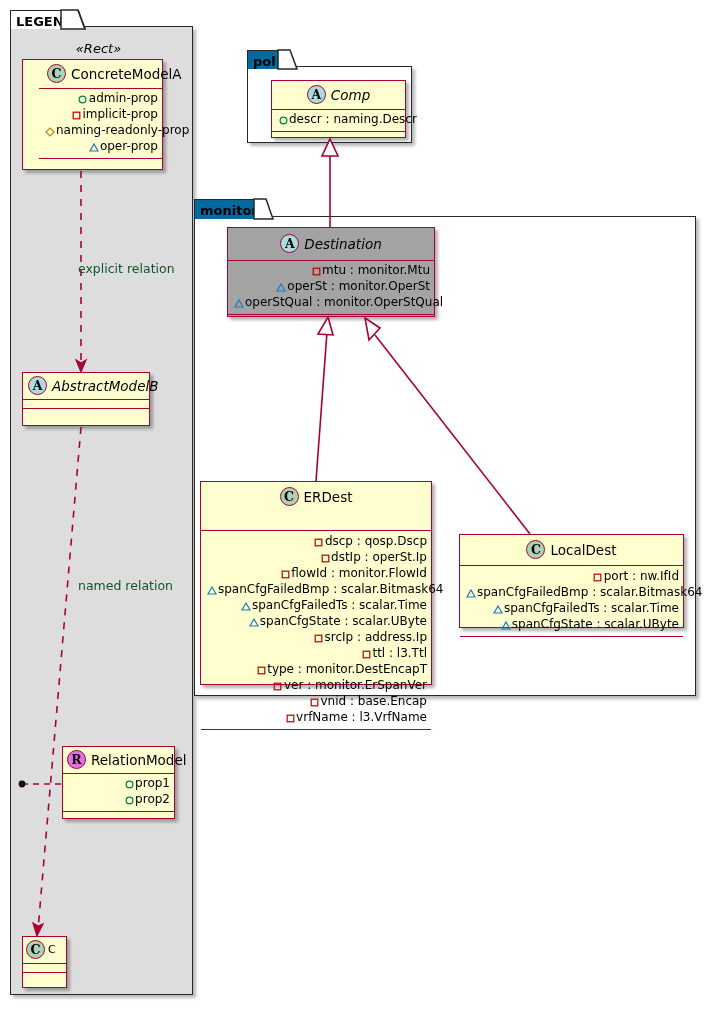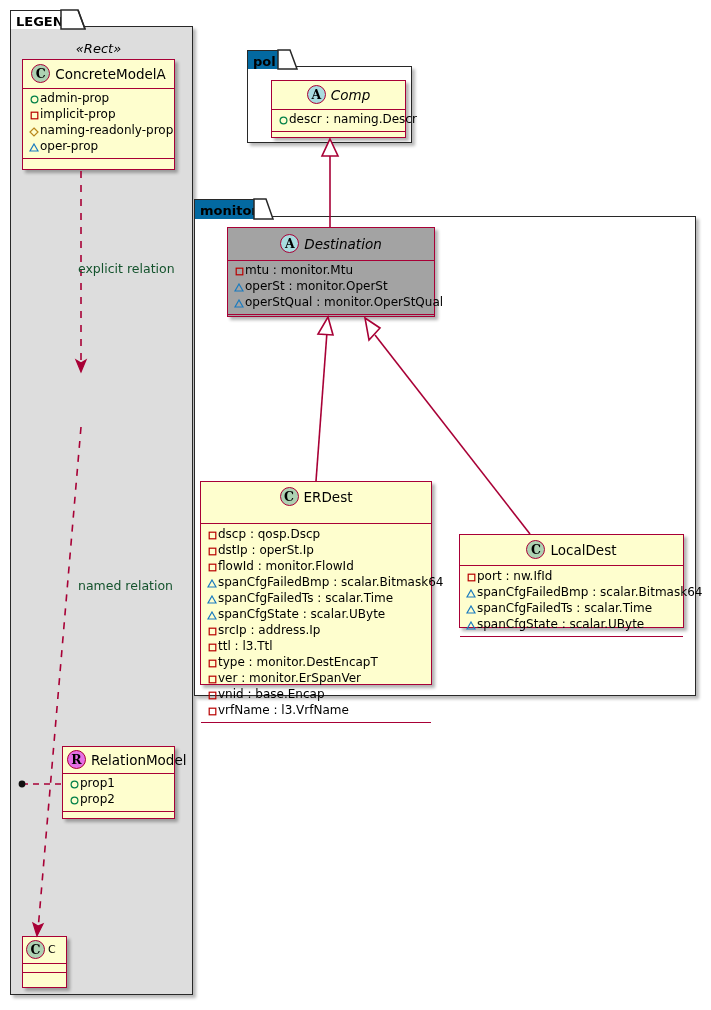--- a/index.html
+++ b/index.html
@@ -76,20 +76,21 @@
     color: #000000;
     white-space: nowrap;
     position: relative;
   }
   .cls .hdr .nm { vertical-align: middle; }
   .cls .hdr .nm.abstract { font-style: italic; }
   .cls .body {
     box-sizing: border-box;
     border-bottom: 1.5px solid #a80036;
     padding: 2px 4px 3px 5px;
+    text-align: right;
   }
   .cls .footer {
     box-sizing: border-box;
     height: 9px;
   }
   .cls .body.empty { height: 9px; padding: 0; }
   .attr {
     font-size: 12px;
     line-height: 15px;
     color: #000000;
@@ -153,41 +154,48 @@
   </div>
 
   <svg class="tab-slant" style="left:60px; top:9px;" width="26" height="22" viewBox="0 0 26 22">
     <path d="M1,1 L18,1 L25,20 L1,20 Z" fill="#ffffff" stroke="#282828" stroke-width="1.5"></path>
     <path d="M18,1 L25,20" stroke="#282828" stroke-width="1.5" fill="none"></path>
     <path d="M1,20 L25,20" stroke="#dddddd" stroke-width="0" fill="none"></path>
   </svg>
 
   <div class="stereotype" style="left:22px; top:41px; width:153px;">«Rect»</div>
 
-  <div class="cls" style="left:22px; top:59px; width:153px; height:111px;">
+  <div class="cls" style="left:22px; top:59px; width:141px; height:111px;padding-left:16px;">
     <div class="hdr">
       <span class="badge c">C</span><span class="nm">ConcreteModelA</span>
     </div>
     <div class="body">
       <span class="attr"><span class="mk"><svg width="9" height="9" viewBox="0 0 9 9">
               <circle cx="4.5" cy="4.5" r="3.4" fill="none" stroke="#038048" stroke-width="1.2"></circle>
             </svg></span><span>admin-prop</span></span>
       <span class="attr"><span class="mk"><svg width="9" height="9" viewBox="0 0 9 9">
               <rect x="1.2" y="1.2" width="6.6" height="6.6" fill="none" stroke="#b80000" stroke-width="1.2"></rect>
             </svg></span><span>implicit-prop</span></span>
       <span class="attr"><span class="mk"><svg width="10" height="10" viewBox="0 0 10 10">
               <path d="M5,1 L9,5 L5,9 L1,5 Z" fill="none" stroke="#b8861b" stroke-width="1.2"></path>
             </svg></span><span>naming-readonly-prop</span></span>
       <span class="attr"><span class="mk"><svg width="10" height="9" viewBox="0 0 10 9">
               <path d="M5,1 L9,8 L1,8 Z" fill="none" stroke="#1a7bbf" stroke-width="1.2"></path>
             </svg></span><span>oper-prop</span></span>
     </div>
     <div class="footer"></div>
   </div>
 
+  <div class="cls" style="left:22px; top:372px; width:128px; height:54px;">
+    <div class="hdr" style="text-align:left; padding:3px 6px 4px 5px;">
+      <span class="badge a">A</span><span class="nm abstract">AbstractModelB</span>
+    </div>
+    <div class="body empty"></div>
+    <div class="footer"></div>
+  </div>
 
   <div class="cls" style="left:62px; top:746px; width:113px; height:73px;">
     <div class="hdr" style="text-align:left; padding:3px 4px 4px 4px;">
       <span class="badge r">R</span><span class="nm">RelationModel</span>
     </div>
     <div class="body">
       <span class="attr"><span class="mk"><svg width="9" height="9" viewBox="0 0 9 9">
               <circle cx="4.5" cy="4.5" r="3.4" fill="none" stroke="#038048" stroke-width="1.2"></circle>
             </svg></span><span>prop1</span></span>
       <span class="attr"><span class="mk"><svg width="9" height="9" viewBox="0 0 9 9">
@@ -248,21 +256,21 @@
               <path d="M5,1 L9,8 L1,8 Z" fill="none" stroke="#1a7bbf" stroke-width="1.2"></path>
             </svg></span><span>operSt : monitor.OperSt</span></span>
       <span class="attr"><span class="mk"><svg width="10" height="9" viewBox="0 0 10 9">
               <path d="M5,1 L9,8 L1,8 Z" fill="none" stroke="#1a7bbf" stroke-width="1.2"></path>
             </svg></span><span>operStQual : monitor.OperStQual</span></span>
     </div>
     <div class="footer"></div>
   </div>
 
   <div class="cls" style="left:200px; top:481px; width:232px; height:204px;">
-    <div class="hdr" style="padding:5px 8px 17px 8px;">
+    <div class="hdr" style="padding:5px 8px 24px 8px;">
       <span class="badge c">C</span><span class="nm">ERDest</span>
     </div>
     <div class="body" style="padding-top:3px;">
       <span class="attr"><span class="mk"><svg width="9" height="9" viewBox="0 0 9 9">
               <rect x="1.2" y="1.2" width="6.6" height="6.6" fill="none" stroke="#b80000" stroke-width="1.2"></rect>
             </svg></span><span>dscp : qosp.Dscp</span></span>
       <span class="attr"><span class="mk"><svg width="9" height="9" viewBox="0 0 9 9">
               <rect x="1.2" y="1.2" width="6.6" height="6.6" fill="none" stroke="#b80000" stroke-width="1.2"></rect>
             </svg></span><span>dstIp : operSt.Ip</span></span>
       <span class="attr"><span class="mk"><svg width="9" height="9" viewBox="0 0 9 9">

